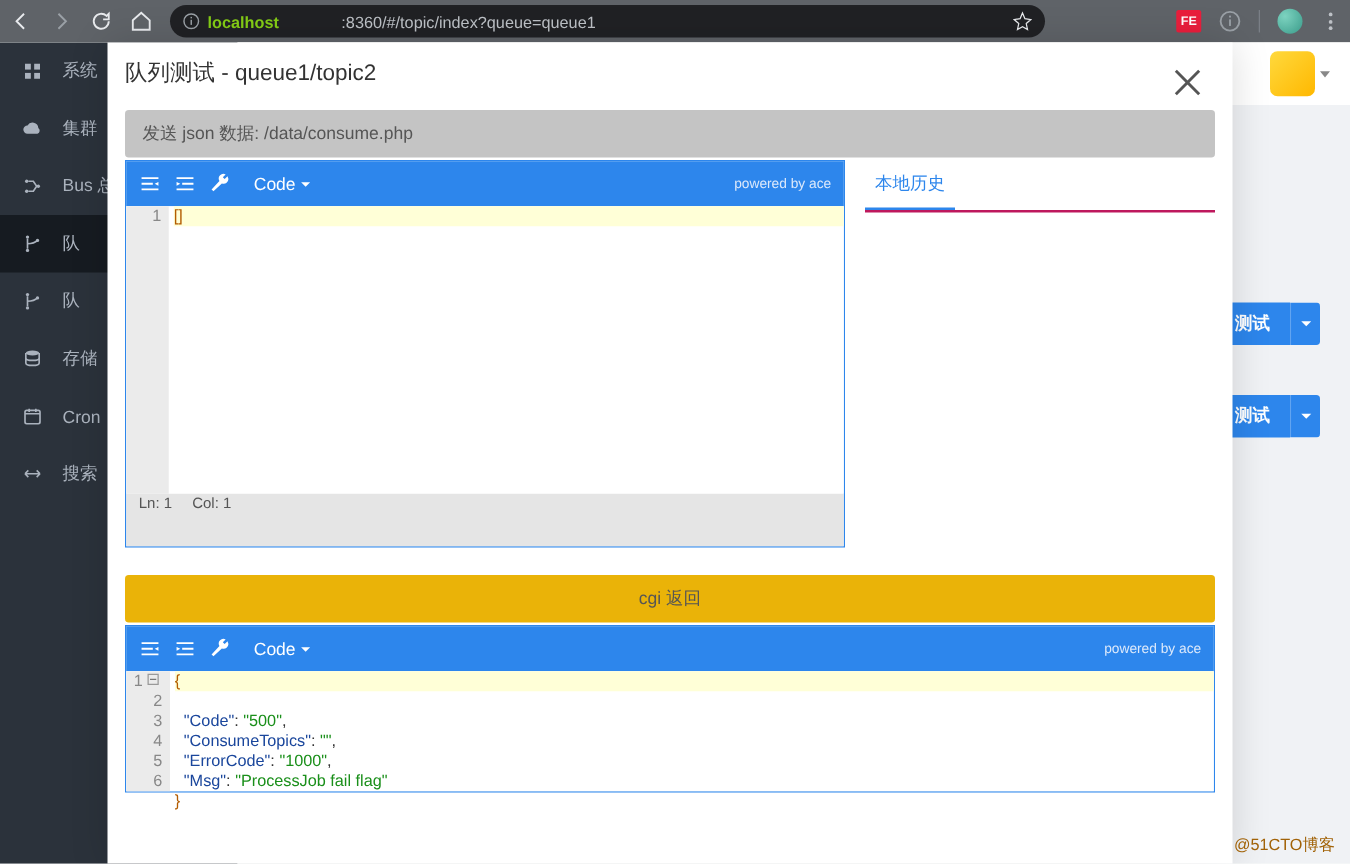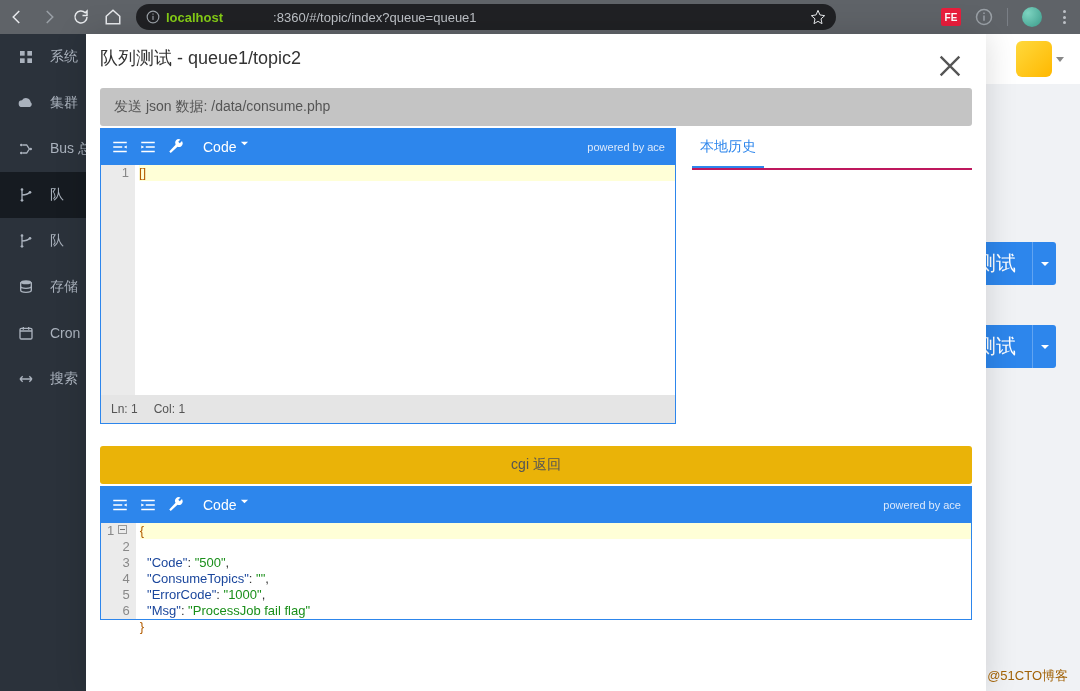--- a/index.html
+++ b/index.html
@@ -36,52 +36,52 @@
 .sidebar .item{height:46px;display:flex;align-items:center;padding-left:18px;gap:16px;cursor:pointer;}
 .sidebar .item.active{background:#161b21;}
 .sidebar .ic{width:16px;height:16px;fill:#aab2bd;flex:none;}
 .topbar{position:absolute;top:0;left:190px;right:0;height:50px;background:#fff;display:flex;align-items:center;justify-content:flex-end;padding-right:16px;gap:4px;}
 .topbar .avatar2{width:36px;height:36px;border-radius:6px;background:linear-gradient(135deg,#ffd93d,#ffb800);position:relative;}
 .topbar .caret{width:0;height:0;border-left:4px solid transparent;border-right:4px solid transparent;border-top:5px solid #888;}
 .contentbg{position:absolute;top:50px;left:190px;right:0;bottom:0;background:#f0f2f5;padding-right:24px;}
 .contentbg .rowbtn{display:flex;justify-content:flex-end;margin-top:158px;}
 .contentbg .rowbtn+.rowbtn{margin-top:40px;}
 .btn-test{display:flex;}
-.btn-test .lbl{background:var(--blue);color:#fff;font-size:20px;padding:8px 16px;border-radius:3px 0 0 3px;cursor:pointer;}
+.btn-test .lbl{background:var(--blue);color:#fff;font-size:14px;padding:8px 16px;border-radius:3px 0 0 3px;cursor:pointer;font-weight:bold;}
 .btn-test .dd{background:var(--blue);border-left:1px solid rgba(255,255,255,.25);width:24px;display:flex;align-items:center;justify-content:center;border-radius:0 3px 3px 0;cursor:pointer;}
 .btn-test .dd svg{fill:#fff;width:10px;height:10px;}
 
 
 .modal{position:absolute;top:34px;left:86px;width:900px;bottom:0;background:#fff;box-shadow:0 0 30px rgba(0,0,0,.15);padding:12px 14px 0;overflow:hidden;}
 .modal h2{font-size:18px;font-weight:400;color:#333;margin-bottom:18px;}
 .modal .close{position:absolute;top:18px;right:22px;cursor:pointer;}
 .modal .close svg{width:28px;height:28px;stroke:#555;stroke-width:2;fill:none;}
 .panel-hdr{background:#c4c4c4;color:#555;font-size:14px;padding:10px 14px;border-radius:3px;margin-bottom:2px;}
 .panel-hdr.light{background:#eab308;text-align:center;}
 .editor-row{display:flex;gap:16px;margin-bottom:22px;}
 .editor-box{border:1px solid var(--blue);flex:1;display:flex;flex-direction:column;width:570px;}
 .editor-box.full{width:100%;}
 .toolbar{background:var(--blue);height:36px;display:flex;align-items:center;padding:0 10px;gap:10px;color:#fff;font-size:14px;}
 .toolbar .ticon{width:18px;height:18px;fill:#fff;cursor:pointer;}
-.toolbar .codedd{display:flex;align-items:flex-start;gap:4px;margin-left:8px;cursor:pointer;}
+.toolbar .codedd{display:flex;align-items:center;gap:4px;margin-left:8px;cursor:pointer;}
 .toolbar .codedd svg{width:9px;height:9px;fill:#fff;}
 .toolbar .pby{margin-left:auto;font-size:11px;color:#dce9fb;}
 .ace{display:flex;background:#fff;font-family:Menlo,Consolas,monospace;font-size:13px;line-height:16px;}
 .ace.h1{height:230px;}
 .ace.h2{height:96px;}
 .gutter{background:var(--gutter-bg);color:#888;text-align:right;padding:0 6px;min-width:34px;}
 .code{flex:1;white-space:pre;padding-left:4px;}
 .code .hl{background:var(--line-hl);display:block;}
 .fold{display:inline-block;width:9px;height:9px;border:1px solid #999;position:relative;margin-right:3px;vertical-align:1px;}
 .fold::before{content:"";position:absolute;top:3px;left:1px;right:1px;height:1px;background:#777;}
 .tok-key{color:#1a469c;}
 .tok-str{color:#1a8f1a;}
 .tok-punc{color:#333;}
 .tok-brace{color:#b35c00;}
-.statusbar{height:28px;background:#e5e5e5;font-size:12px;color:#555;display:flex;align-items:center;padding:0 10px;gap:16px;}
+.statusbar{height:42px;background:#e5e5e5;font-size:12px;color:#555;display:flex;align-items:flex-start;padding:0 10px;gap:16px;}
 .tabs{flex:0 0 280px;}
 .tabs .tabrow{display:flex;border-bottom:2px solid #be185d;}
 .tabs .tab{padding:10px 8px;font-size:14px;cursor:pointer;color:#333;margin-right:24px;}
 .tabs .tab.active{color:#2d86ec;border-bottom:2px solid #2d86ec;}
 
 .watermark{position:absolute;right:12px;bottom:6px;color:#a16207;font-size:13px;}
 </style>
 </head>
 <body>
 

